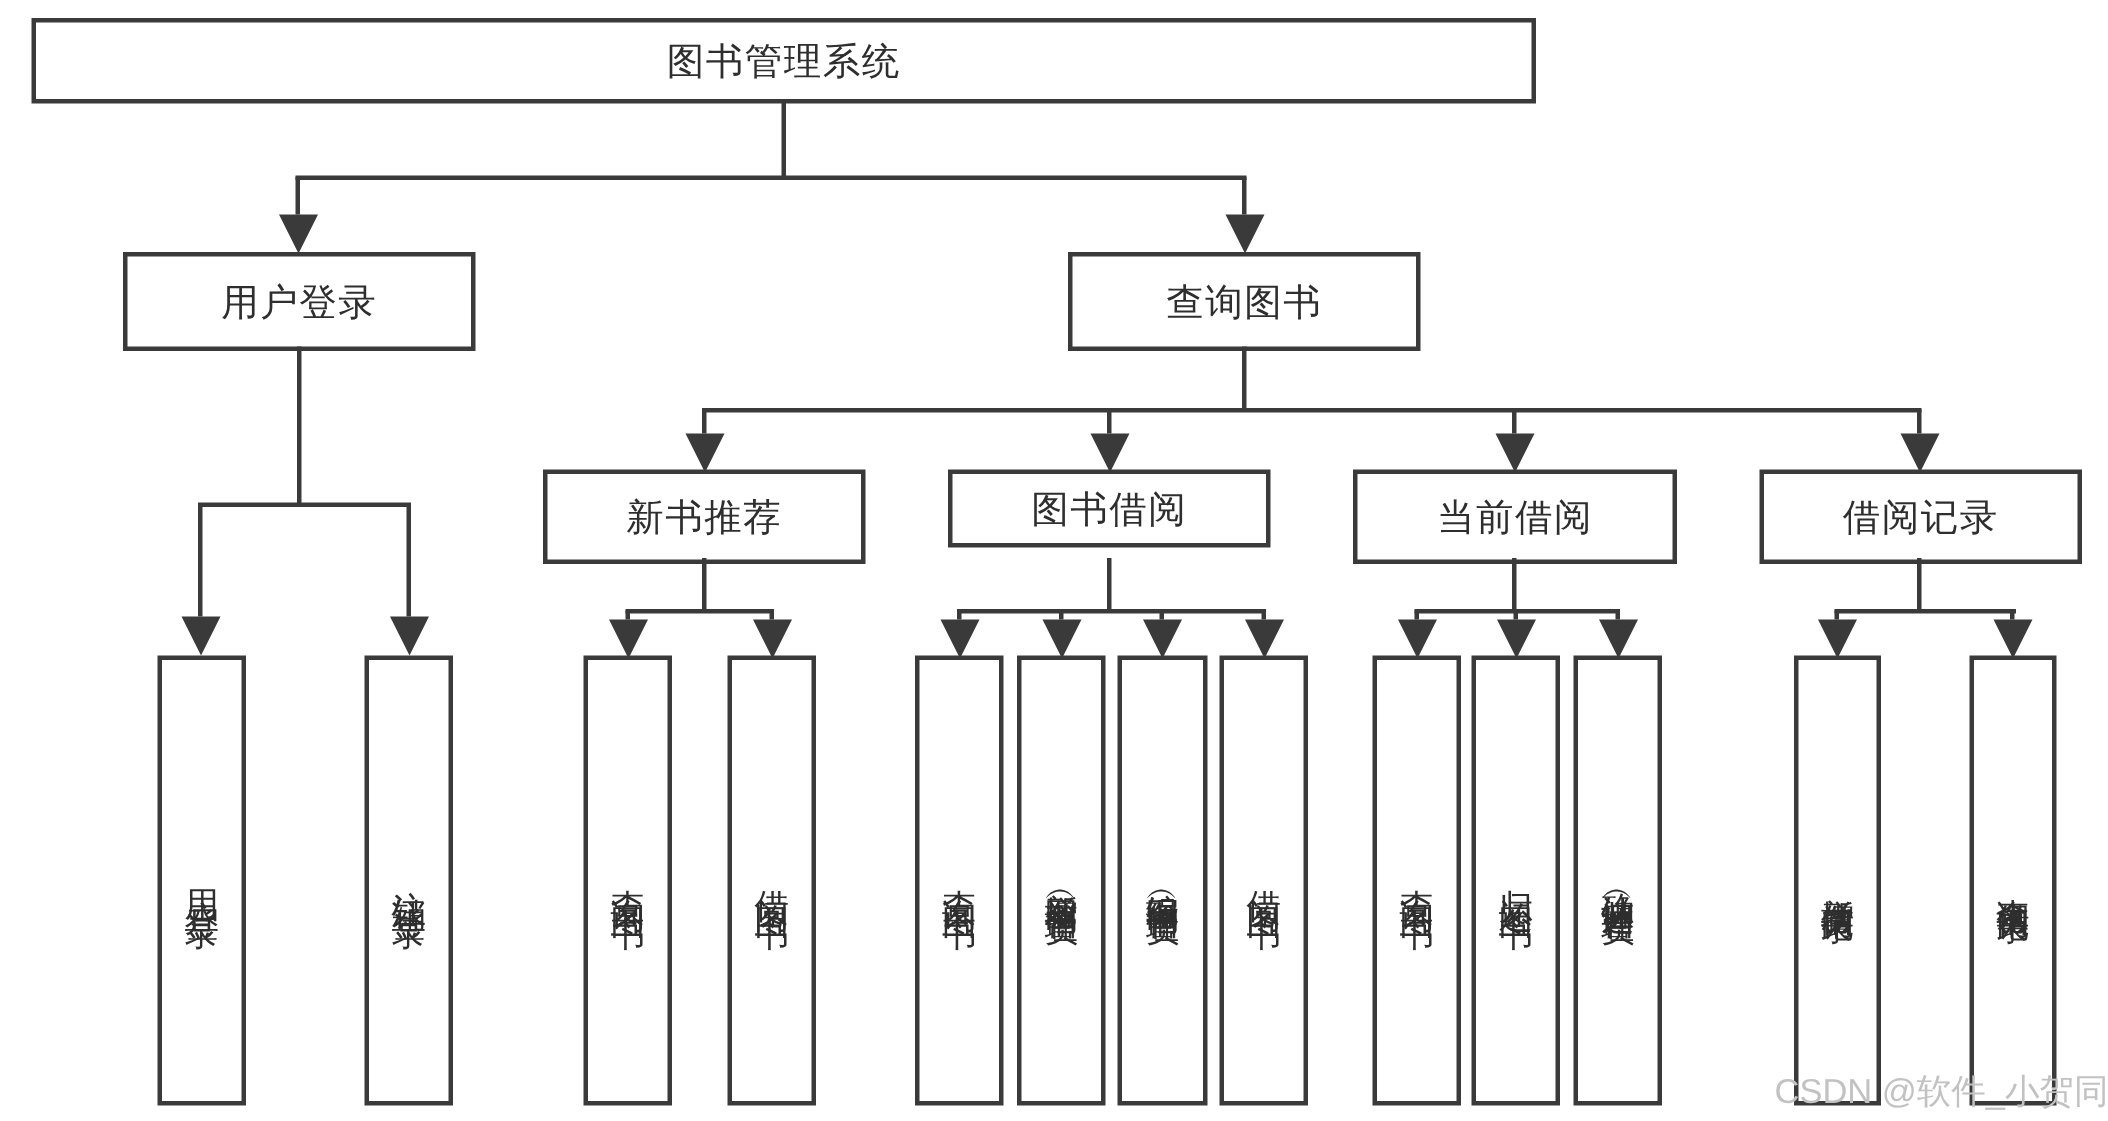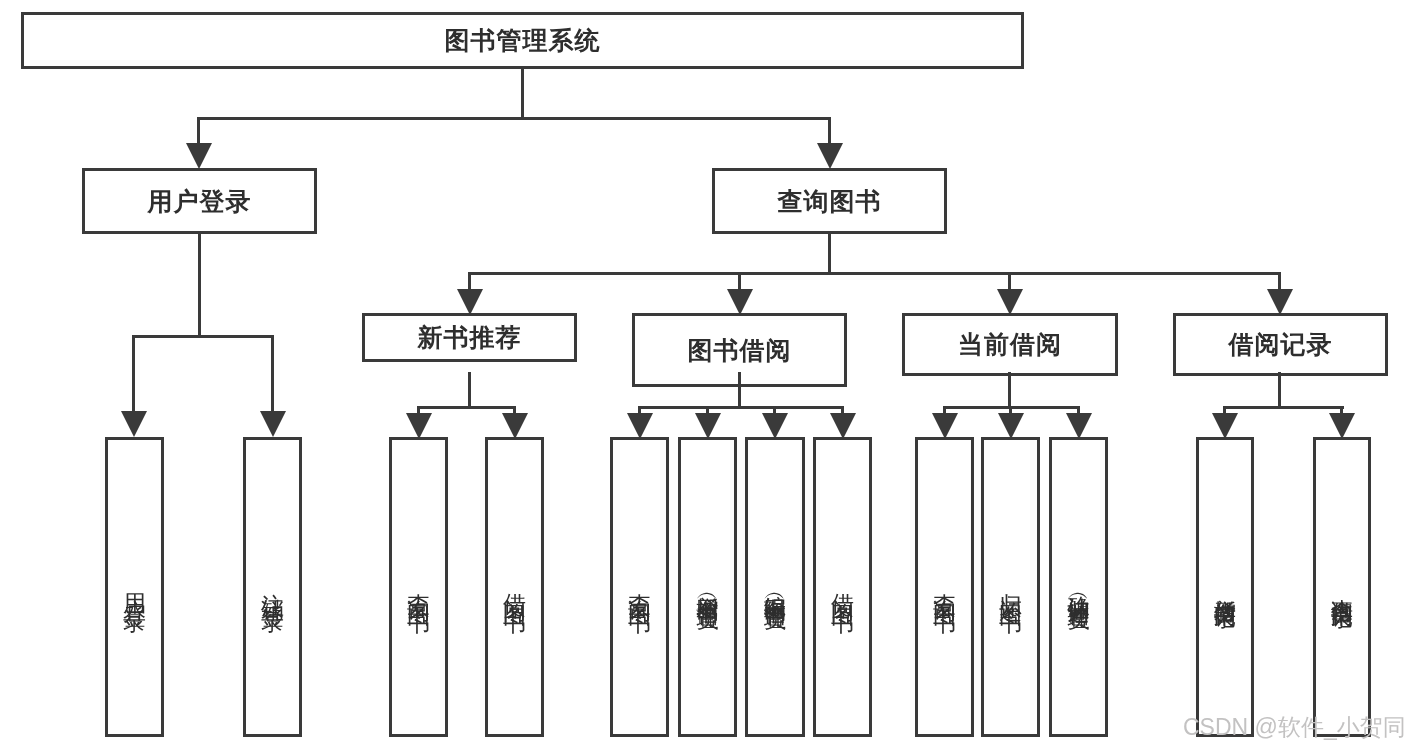--- a/index.html
+++ b/index.html
@@ -20,21 +20,21 @@
   .node{
     position:absolute;
     box-sizing:border-box;
     border:3px solid var(--line);
     background:#fff;
     display:flex;
     align-items:center;
     justify-content:center;
     text-align:center;
   }
-  .node.h{font-size:25px;letter-spacing:1px;font-weight:bold;}
+  .node.h{font-size:25px;letter-spacing:1px;}
   .node.v{
     writing-mode:vertical-rl;
     text-orientation:mixed;
     font-size:23px;
     letter-spacing:6px;
     line-height:1;
     padding:6px 0;
   }
   .node.v.long{letter-spacing:2px;font-size:22px;}
   .hline,.vline,.drop{position:absolute;background:var(--line);}
@@ -63,23 +63,23 @@
 <body>
 
 <div id="canvas">
 
   <div class="node h" style="left:21px;top:12px;width:1003px;height:57px;">图书管理系统</div>
 
   <div class="node h" style="left:82px;top:168px;width:235px;height:66px;">用户登录</div>
 
   <div class="node h" style="left:712px;top:168px;width:235px;height:66px;">查询图书</div>
 
-  <div class="node h" style="left:362px;top:313px;width:215px;height:49px;">新书推荐</div>
+  <div class="node h" style="left:362px;top:313px;width:215px;height:63px;">新书推荐</div>
 
-  <div class="node h" style="left:632px;top:313px;width:215px;height:74px;">图书借阅</div>
+  <div class="node h" style="left:632px;top:313px;width:215px;height:52px;">图书借阅</div>
 
   <div class="node h" style="left:902px;top:313px;width:216px;height:63px;">当前借阅</div>
 
   <div class="node h" style="left:1173px;top:313px;width:215px;height:63px;">借阅记录</div>
 
   <div class="node v" style="left:105px;top:437px;width:59px;height:300px;">用户登录</div>
   <div class="node v" style="left:243px;top:437px;width:59px;height:300px;">注销登录</div>
 
   <div class="node v" style="left:389px;top:437px;width:59px;height:300px;">查询图书</div>
   <div class="node v" style="left:485px;top:437px;width:59px;height:300px;">借阅图书</div>

